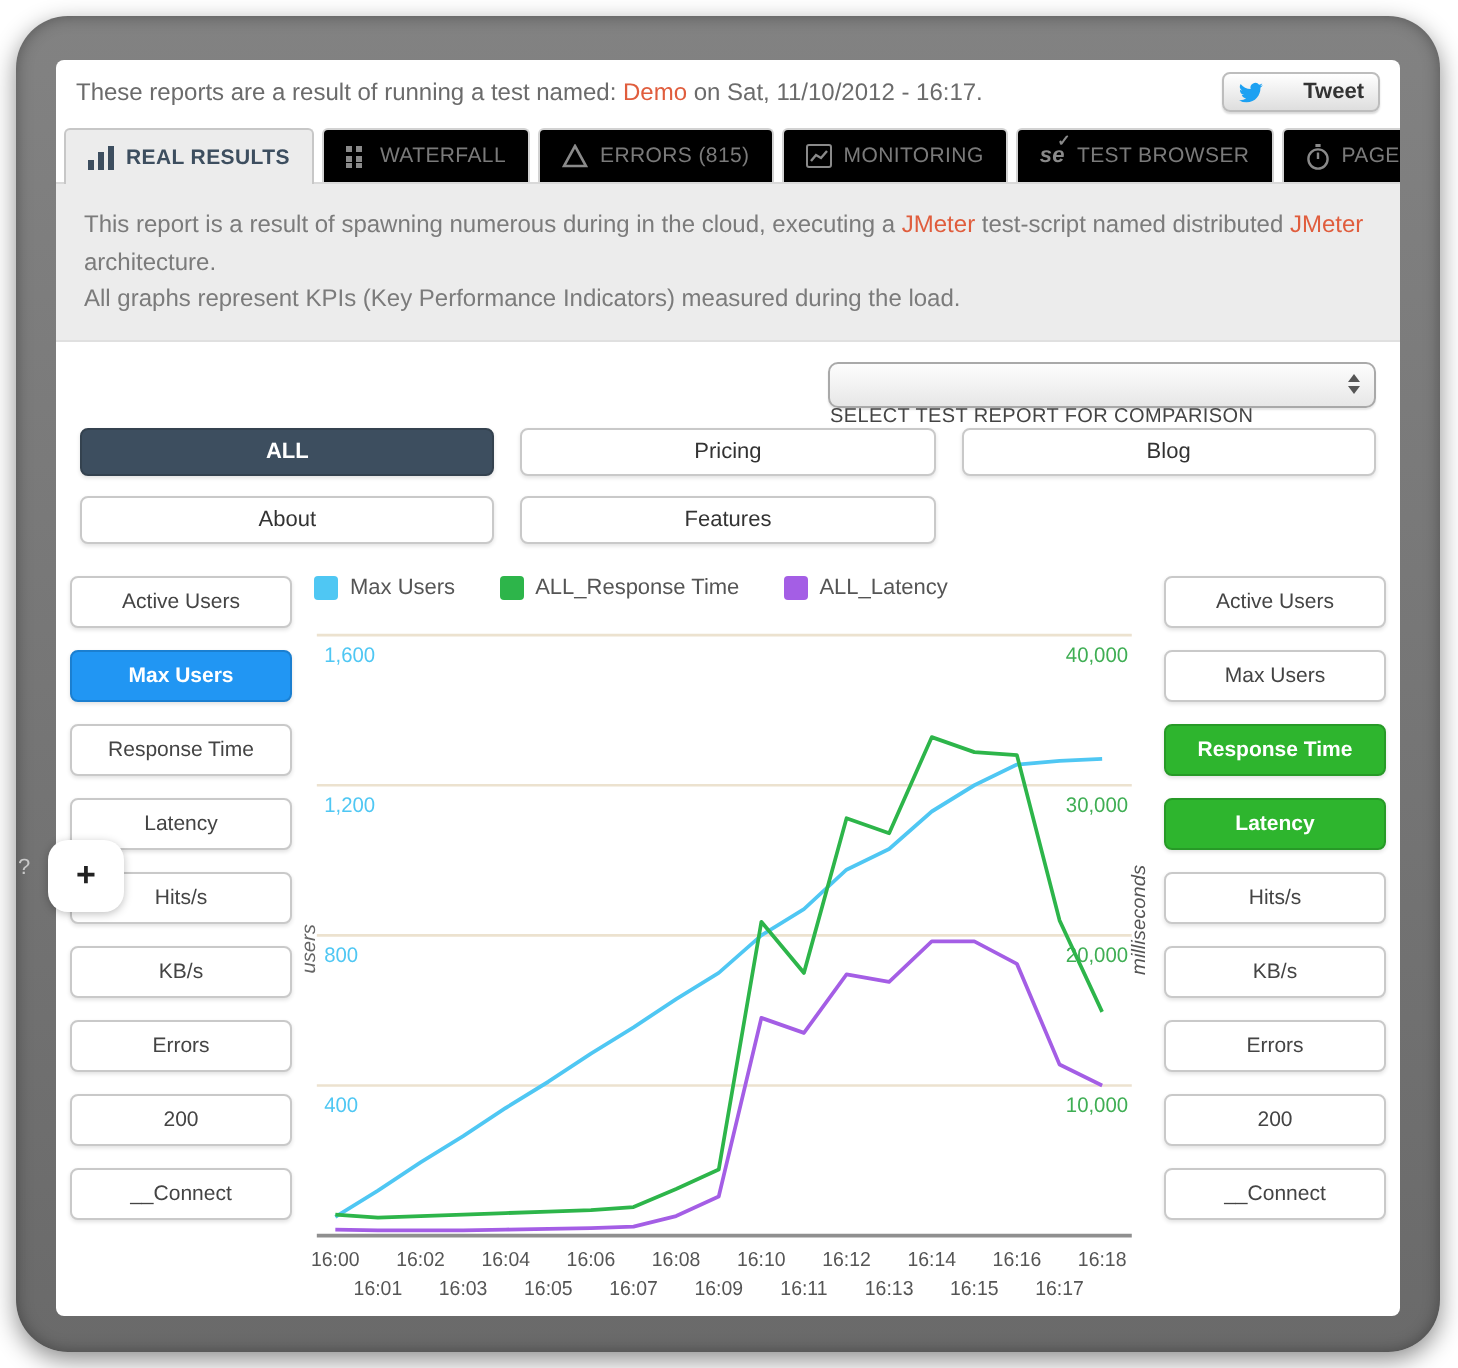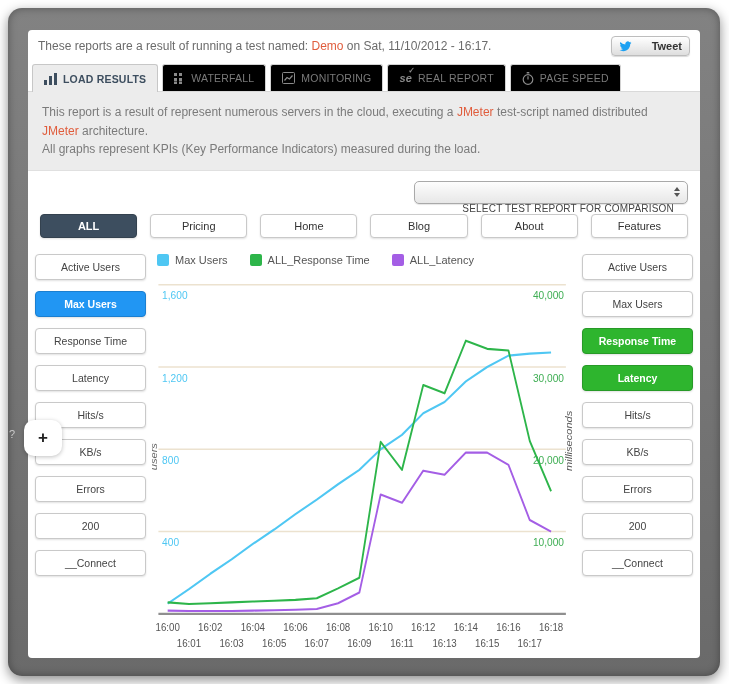--- a/index.html
+++ b/index.html
@@ -1,19 +1,19 @@
 <!DOCTYPE html>
 <html><head>
 <meta charset="utf-8">
 <style>
   html,body{margin:0;padding:0;background:#fff;font-family:"Liberation Sans",sans-serif;}
   .stage{position:relative;width:729px;height:684px;overflow:hidden;background:#fff;}
 
   
-  .frame{position:absolute;left:8px;top:8px;width:712px;height:668px;border-radius:14px;
+  .frame{position:absolute;left:8px;top:8px;width:712px;height:668px;border-radius:26px;
          background:linear-gradient(180deg,#828282,#6a6a6a);
          box-shadow:0 4px 12px rgba(0,0,0,.45), inset 0 0 8px rgba(0,0,0,.35);}
   .window{position:absolute;left:20px;top:22px;right:20px;bottom:18px;background:#fff;
           border-radius:4px;display:flex;flex-direction:column;overflow:hidden;}
 
   
   .header{height:32px;display:flex;align-items:center;padding:0 10px;flex:0 0 auto;}
   .header .report-line{font-size:12px;color:#6b6b6b;white-space:nowrap;}
   .accent{color:#e05d3d;}
   .tweet-btn{margin-left:auto;display:inline-flex;align-items:center;gap:20px;height:20px;
@@ -34,28 +34,28 @@
 
   
   .desc{background:#ececec;border-top:1px solid #d9d9d9;border-bottom:1px solid #e0e0e0;
         padding:11px 14px;font-size:12px;line-height:1.55;color:#7b7b7b;flex:0 0 auto;}
 
   
   .select-row{display:flex;justify-content:flex-end;padding:10px 12px 2px 0;flex:0 0 auto;}
   .cmp-select{display:inline-flex;align-items:center;width:272px;height:21px;border:1px solid #a9a9a9;
               border-radius:5px;background:linear-gradient(180deg,#fdfdfd,#e7e7e7);
               box-shadow:0 1px 1px rgba(0,0,0,.1);font-size:10px;color:#444;cursor:pointer;}
-  .cmp-select .val{flex:1;text-align:right;letter-spacing:.2px;margin-top:33px;}
+  .cmp-select .val{flex:1;text-align:left;letter-spacing:.2px;margin-top:33px;}
   .stepper{display:flex;flex-direction:column;gap:2px;margin-right:7px;}
   .stepper i{display:block;width:0;height:0;border-left:3px solid transparent;border-right:3px solid transparent;}
   .stepper .up{border-bottom:4px solid #555;}
   .stepper .dn{border-top:4px solid #555;}
 
   
-  .nav-grid{display:grid;grid-template-columns:repeat(6,1fr);gap:10px 13px;padding:8px 12px 2px 12px;flex:0 0 auto;}
+  .nav-grid{display:grid;grid-template-columns:repeat(3,1fr);gap:10px 13px;padding:8px 12px 2px 12px;flex:0 0 auto;}
   .btn{height:24px;border:1px solid #c9c9c9;border-radius:4px;background:#fff;font-size:11px;color:#333;
        display:flex;align-items:center;justify-content:center;box-shadow:0 1px 2px rgba(0,0,0,.12);
        cursor:pointer;white-space:nowrap;}
   .btn.navy{background:#3d4e5f;border-color:#34424f;color:#fff;font-weight:bold;}
 
   
   .main{display:flex;flex:1;padding-top:12px;}
   .sidecol{width:111px;flex:0 0 auto;display:flex;flex-direction:column;gap:11px;padding:2px 5px 0 7px;}
   .sidecol.right{padding:2px 7px 0 5px;}
   .sbtn{height:26px;border:1px solid #c9c9c9;border-radius:4px;background:#fff;font-size:10.5px;color:#444;
@@ -98,83 +98,90 @@
 
       <div class="tabs">
         <div class="tab active">
           <span class="ticon">
               <svg width="13" height="12" viewBox="0 0 13 12">
                 <rect x="0" y="7" width="3" height="5" fill="currentColor"></rect>
                 <rect x="5" y="3" width="3" height="9" fill="currentColor"></rect>
                 <rect x="10" y="0" width="3" height="12" fill="currentColor"></rect>
               </svg>
             </span>
-          <span>LOAD RESULTS</span>
+          <span>REAL RESULTS</span>
         </div>
         <div class="tab">
           <span class="ticon">
               <svg width="11" height="11" viewBox="0 0 11 11">
                 <rect x="0" y="0" width="3" height="3" fill="currentColor"></rect>
                 <rect x="5" y="0" width="3" height="3" fill="currentColor"></rect>
                 <rect x="0" y="5" width="3" height="3" fill="currentColor"></rect>
                 <rect x="5" y="5" width="3" height="3" fill="currentColor"></rect>
                 <rect x="0" y="8.5" width="3" height="2.5" fill="currentColor"></rect>
                 <rect x="5" y="8.5" width="3" height="2.5" fill="currentColor"></rect>
               </svg>
             </span>
           <span>WATERFALL</span>
         </div>
         <div class="tab">
           <span class="ticon">
               <svg width="13" height="12" viewBox="0 0 13 12">
+                <path d="M6.5 1 L12 11 H1 Z" fill="none" stroke="currentColor" stroke-width="1.3"></path>
+              </svg>
+            </span>
+          <span>ERRORS (815)</span>
+        </div>
+        <div class="tab">
+          <span class="ticon">
+              <svg width="13" height="12" viewBox="0 0 13 12">
                 <rect x="0.5" y="0.5" width="12" height="11" rx="1" fill="none" stroke="currentColor"></rect>
                 <polyline points="2.5,8.5 5,5.5 7.5,7 10.5,3.5" fill="none" stroke="currentColor" stroke-width="1.2"></polyline>
               </svg>
             </span>
           <span>MONITORING</span>
         </div>
         <div class="tab">
           <span class="ticon se-icon">
               <span>se</span>
               <span class="chk">✓</span>
             </span>
-          <span>REAL REPORT</span>
+          <span>TEST BROWSER</span>
         </div>
         <div class="tab">
           <span class="ticon">
               <svg width="12" height="13" viewBox="0 0 12 13">
                 <circle cx="6" cy="7.5" r="4.8" fill="none" stroke="currentColor" stroke-width="1.2"></circle>
                 <rect x="4.7" y="0" width="2.6" height="1.5" fill="currentColor"></rect>
                 <line x1="6" y1="7.5" x2="6" y2="4.3" stroke="currentColor" stroke-width="1.2"></line>
               </svg>
             </span>
           <span>PAGE SPEED</span>
         </div>
 
       </div>
 
       <div class="desc">
-        <span>This report is a result of represent numerous servers in the cloud, executing a </span><span class="accent">JMeter</span><span> test-script named distributed </span><span class="accent">JMeter</span><span> architecture.</span><br>
+        <span>This report is a result of spawning numerous during in the cloud, executing a </span><span class="accent">JMeter</span><span> test-script named distributed </span><span class="accent">JMeter</span><span> architecture.</span><br>
         <span>All graphs represent KPIs (Key Performance Indicators) measured during the load.</span>
       </div>
 
       <div class="select-row">
         <div class="cmp-select">
           <span class="val">SELECT TEST REPORT FOR COMPARISON</span>
           <span class="stepper">
               <i class="up"></i>
               <i class="dn"></i>
             </span>
         </div>
       </div>
 
       <div class="nav-grid">
         <button class="btn navy">ALL</button>
         <button class="btn">Pricing</button>
-        <button class="btn">Home</button>
         <button class="btn">Blog</button>
         <button class="btn">About</button>
         <button class="btn">Features</button>
       </div>
 
       <div class="main">
         <div class="sidecol">
           <button class="sbtn">Active Users</button>
           <button class="sbtn blue">Max Users</button>
           <button class="sbtn">Response Time</button>

